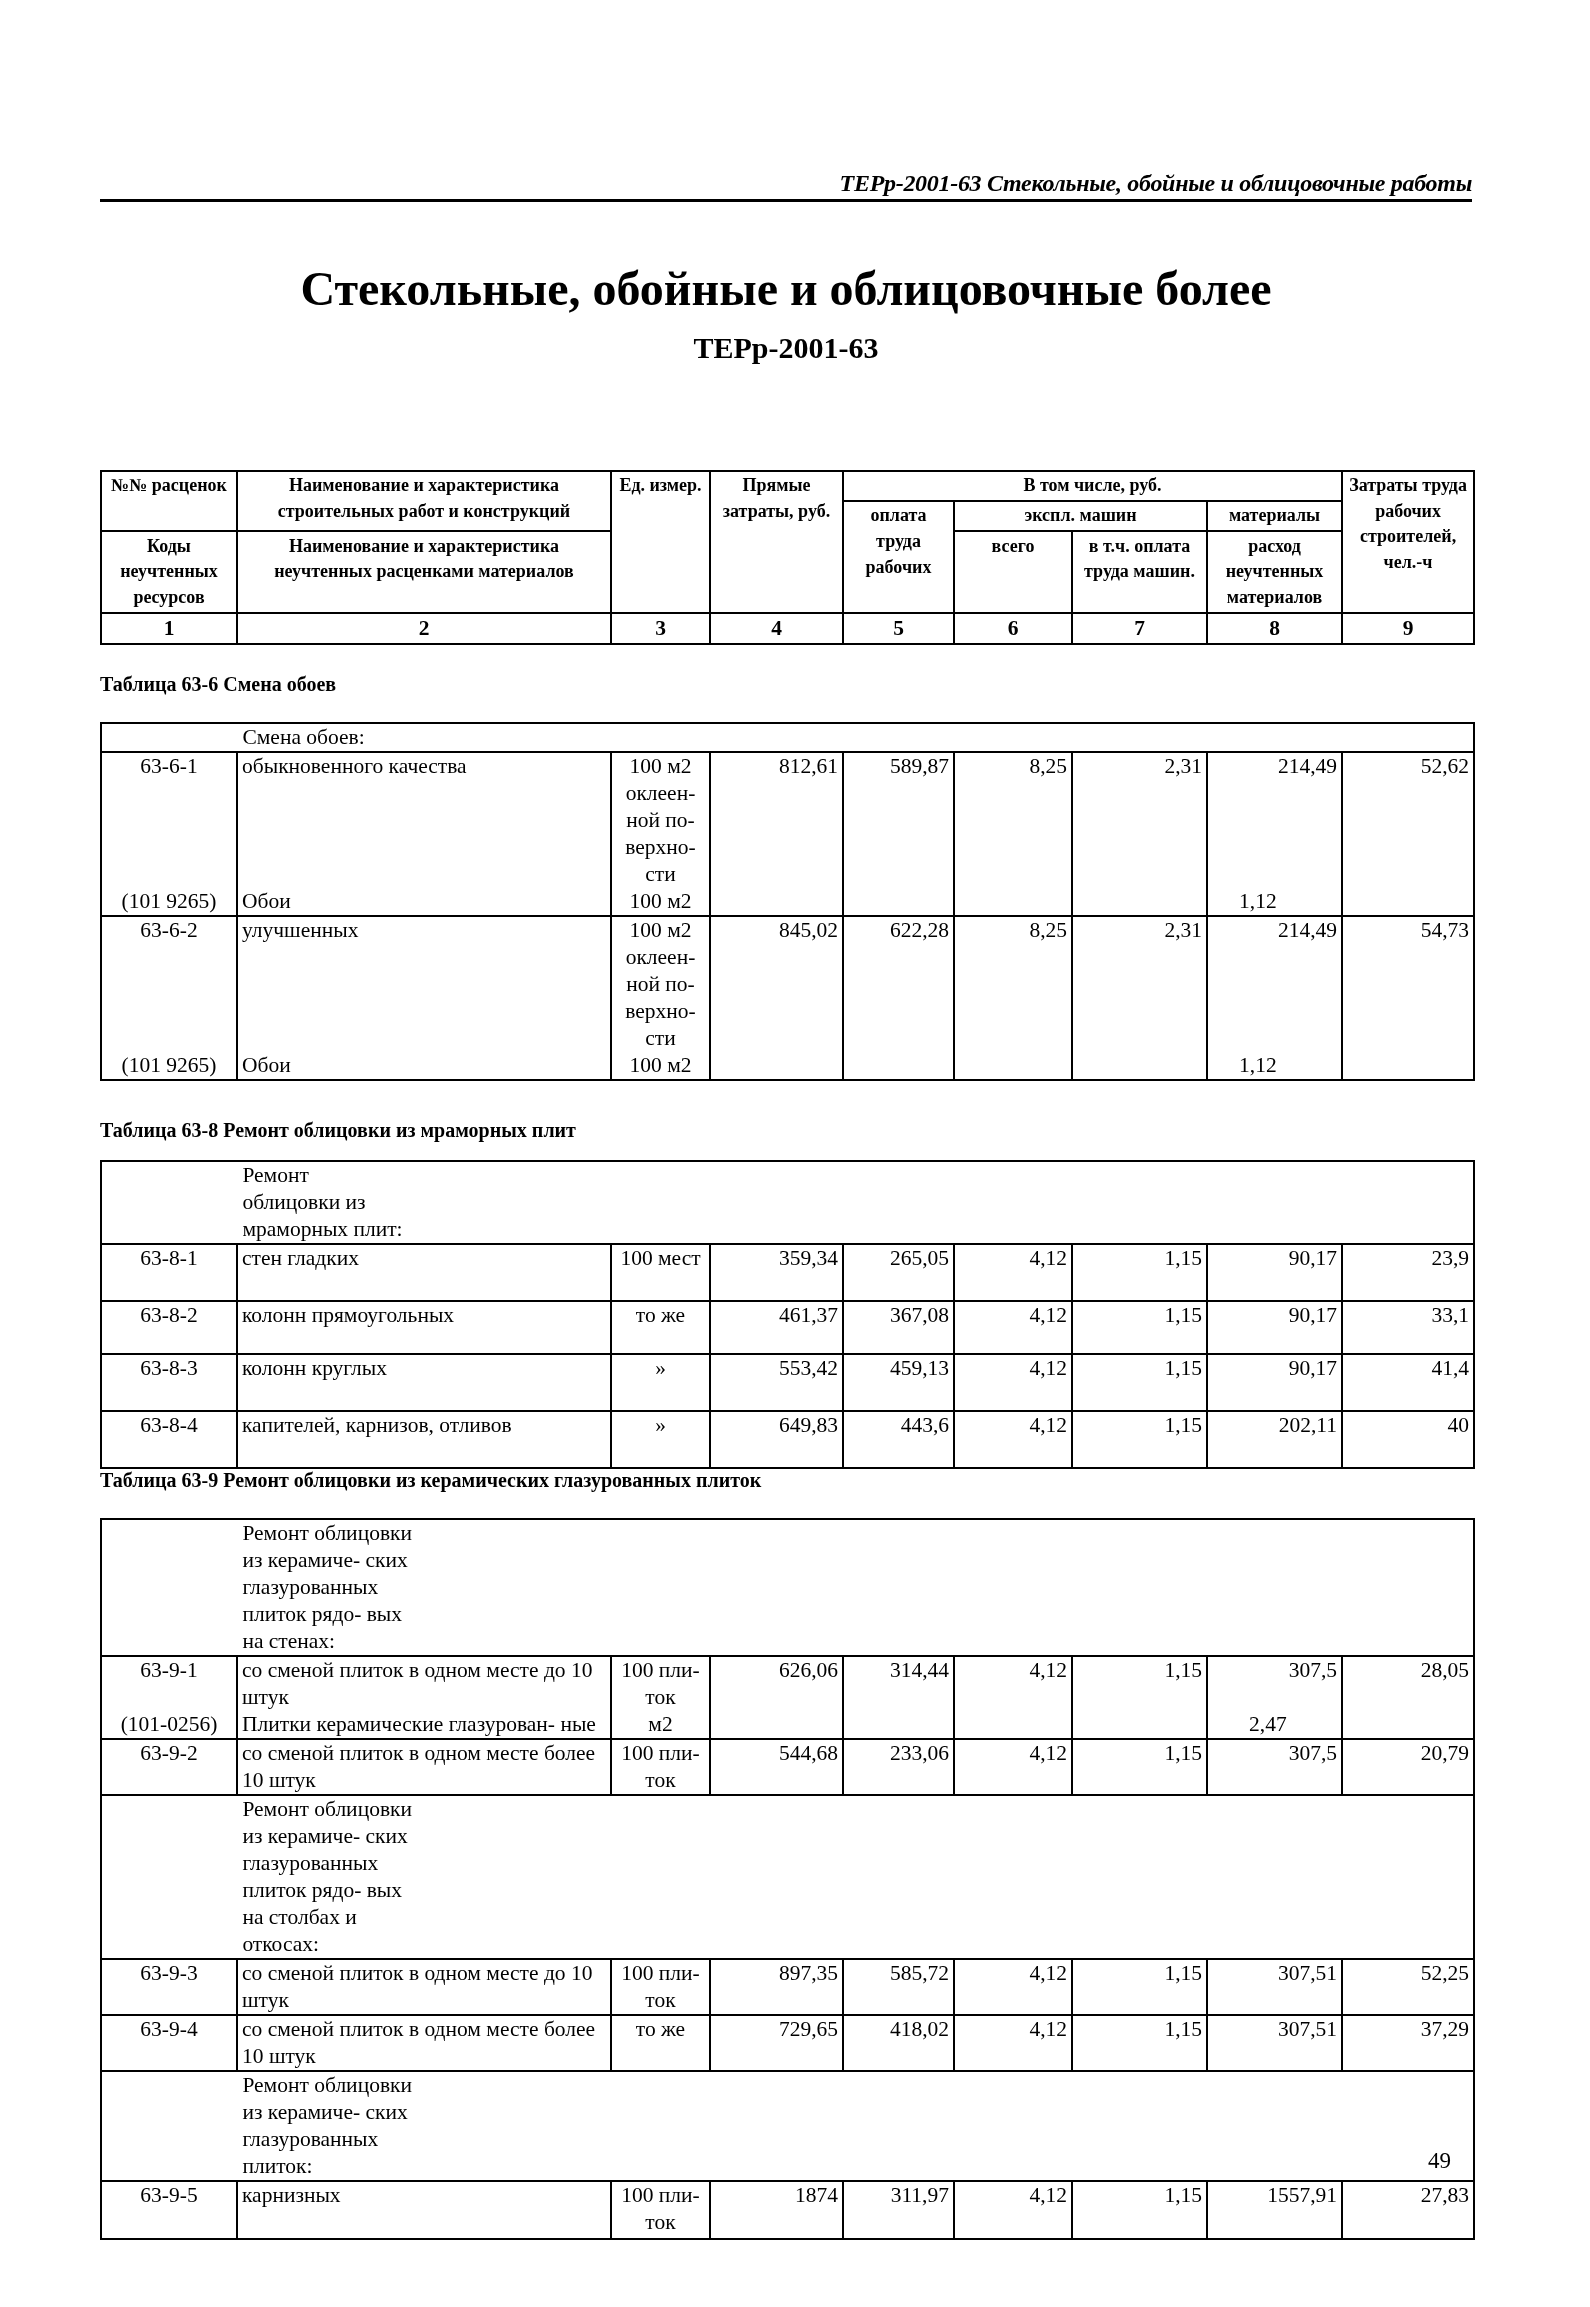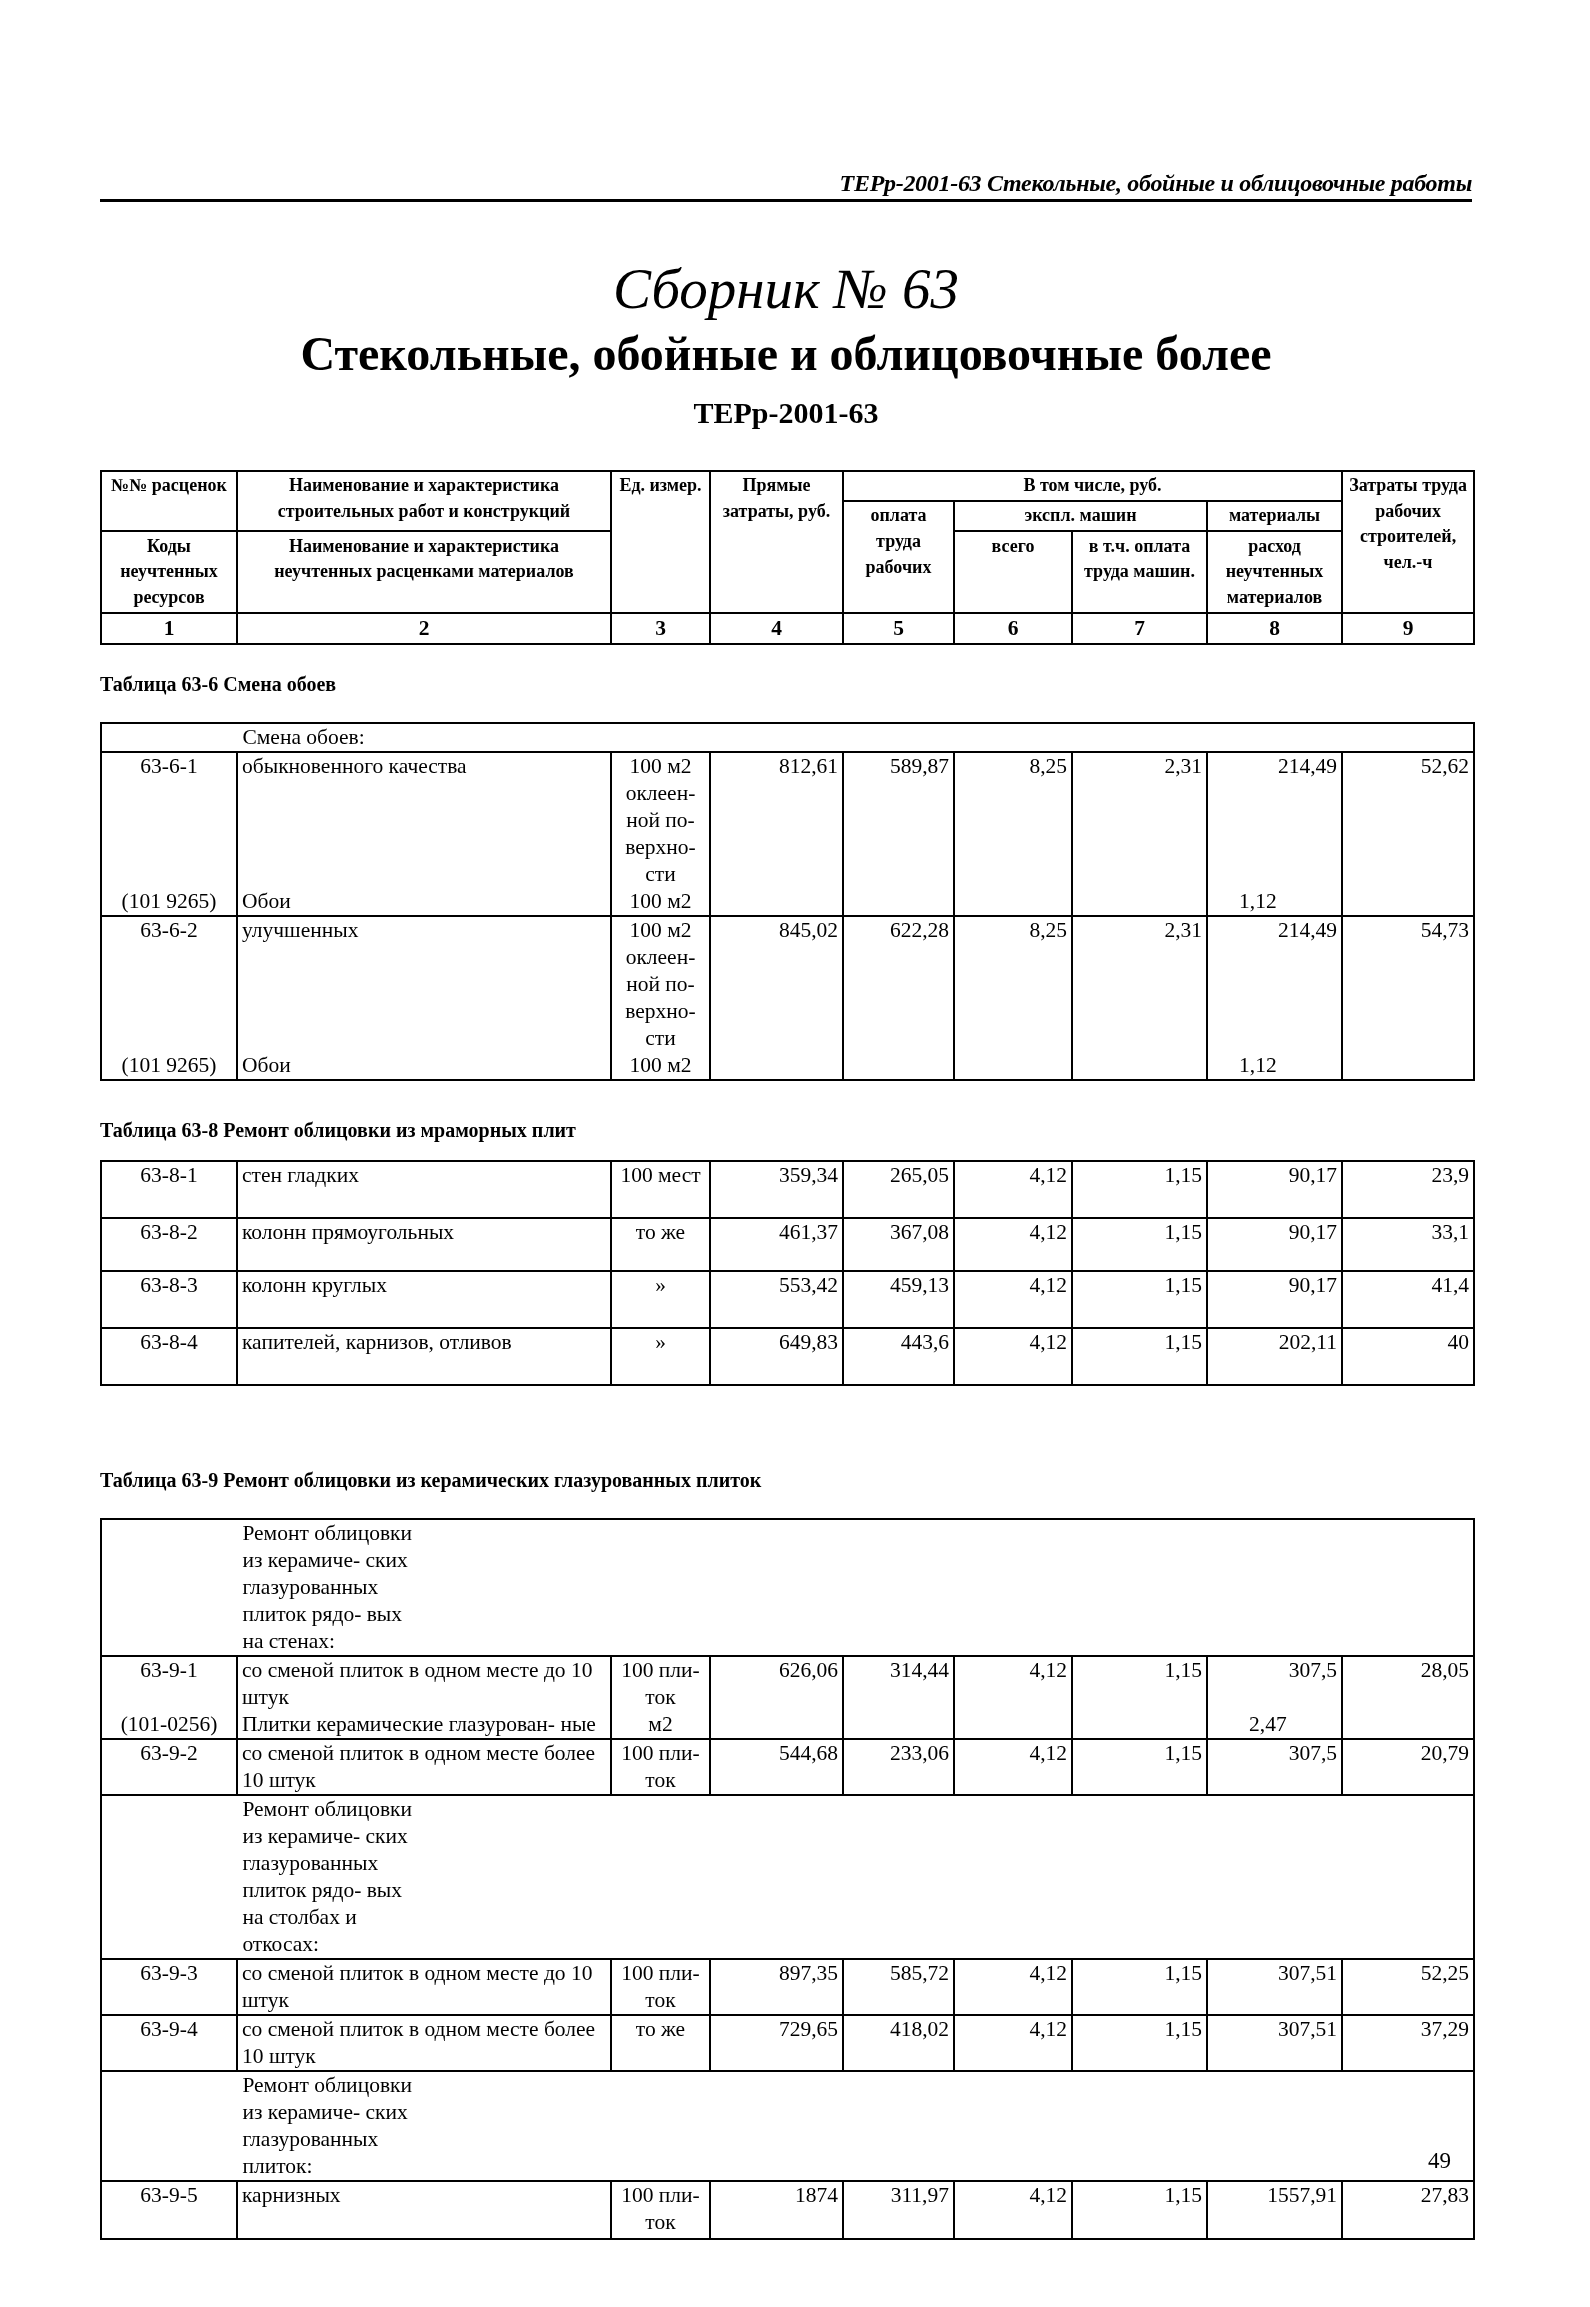--- a/index.html
+++ b/index.html
@@ -34,21 +34,20 @@
   .spacer { display: block; height: 27px; }
   .pnum { position: absolute; left: 1428px; top: 2148px; font-size: 23px; }
 </style>
 </head>
 <body>
 
 <div class="running-head">ТЕРр-2001-63  Стекольные, обойные и облицовочные работы</div>
 <div class="head-rule"></div>
 
 <div class="title-block">
-  <div class="t1">Сборник № 63</div>
   <div class="t2">Стекольные, обойные и облицовочные более</div>
   <div class="t3">ТЕРр-2001-63</div>
 </div>
 
 <table class="hdr">
   <colgroup>
       <col class="c1">
       <col class="c2">
       <col class="c3">
       <col class="c4">
@@ -192,20 +191,24 @@
       <col class="c2">
       <col class="c3">
       <col class="c4">
       <col class="c5">
       <col class="c6">
       <col class="c7">
       <col class="c8">
       <col class="c9">
     </colgroup>
   <tbody>
+      <tr>
+    <td class="grp"></td>
+    <td class="grp-text" colspan="8" style="padding-right:1064px">Ремонт облицовки из мраморных плит:</td>
+  </tr>
   <tr style="height:57px">
     <td class="code">63-8-1</td>
     <td>стен гладких</td>
     <td class="ctr">100 мест</td>
     <td class="num">359,34</td>
     <td class="num">265,05</td>
     <td class="num">4,12</td>
     <td class="num">1,15</td>
     <td class="num">90,17</td>
     <td class="num">23,9</td>

